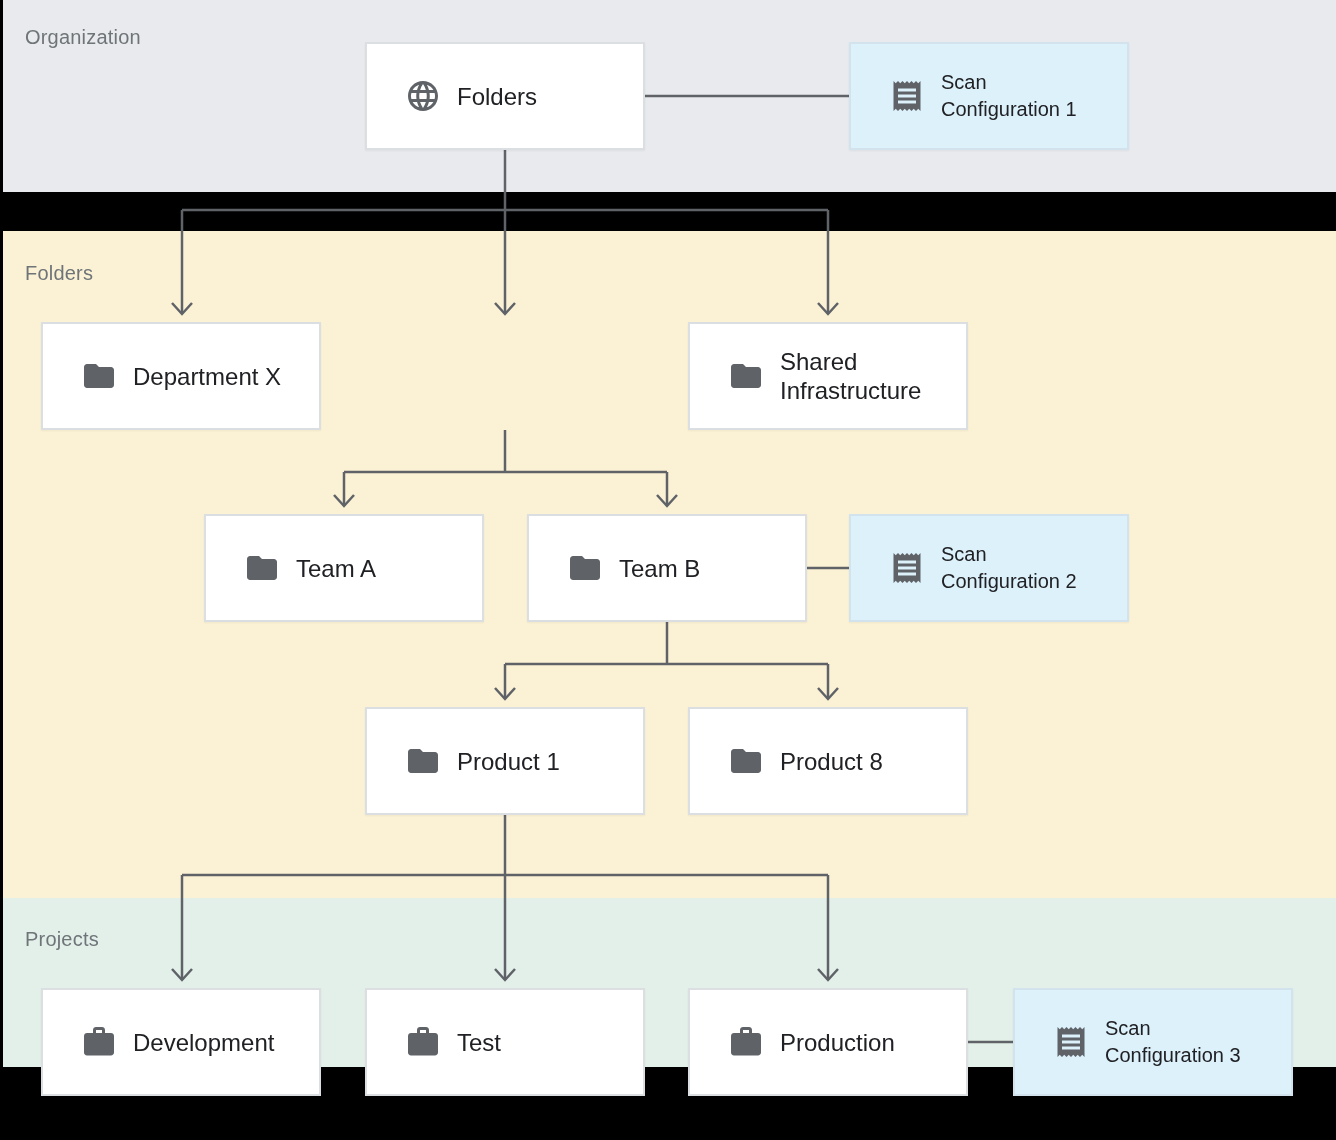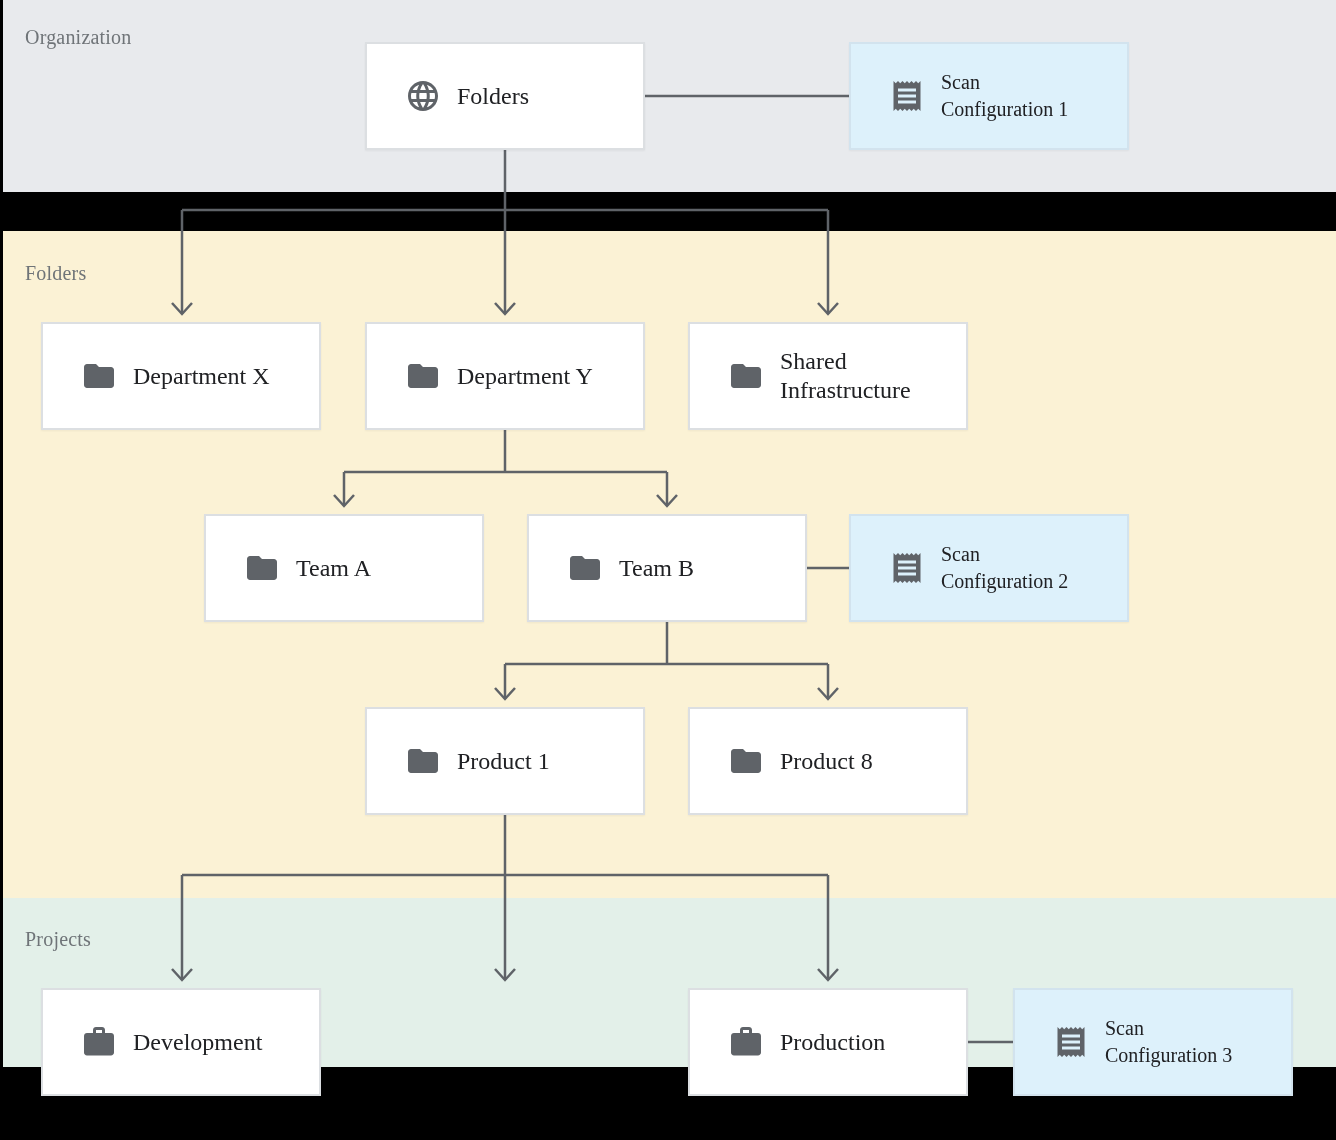--- a/index.html
+++ b/index.html
@@ -1,17 +1,17 @@
 <!DOCTYPE html>
 <html><head>
 <meta charset="utf-8">
 <style>
   html,body{margin:0;padding:0;background:#000;}
   .canvas{position:relative;width:1336px;height:1140px;background:#000;overflow:hidden;
-          font-family:Liberation Serif, serif;}
+          font-family:Liberation Sans, sans-serif;}
   .band{position:absolute;left:3px;right:0;}
   .band-org{top:0;height:192px;background:#e8eaed;}
   .band-folders{top:231px;height:814px;background:#fbf2d5;}
   .band-projects{top:898px;height:169px;background:#e3f0e9;}
   .band-label{position:absolute;left:22px;font-size:20px;color:#6f7478;letter-spacing:.2px;}
   .band-org .band-label{top:26px;}
   .band-folders .band-label{top:31px;}
   .band-projects .band-label{top:30px;}
   .connectors{position:absolute;left:0;top:0;z-index:2;}
   .connectors path{stroke:#5f6368;stroke-width:2.5;fill:none;}
@@ -101,28 +101,20 @@
 
   <div class="node" style="left:41px;top:322px">
     <span class="icon">
         <svg viewBox="0 0 24 24">
           <path d="M10 4H4c-1.1 0-1.99.9-1.99 2L2 18c0 1.1.9 2 2 2h16c1.1 0 2-.9 2-2V8c0-1.1-.9-2-2-2h-8l-2-2z"></path>
         </svg>
       </span>
     <span class="label">Department X</span>
   </div>
 
-  <div class="node" style="left:365px;top:322px">
-    <span class="icon">
-        <svg viewBox="0 0 24 24">
-          <path d="M10 4H4c-1.1 0-1.99.9-1.99 2L2 18c0 1.1.9 2 2 2h16c1.1 0 2-.9 2-2V8c0-1.1-.9-2-2-2h-8l-2-2z"></path>
-        </svg>
-      </span>
-    <span class="label">Department Y</span>
-  </div>
 
   <div class="node" style="left:688px;top:322px">
     <span class="icon">
         <svg viewBox="0 0 24 24">
           <path d="M10 4H4c-1.1 0-1.99.9-1.99 2L2 18c0 1.1.9 2 2 2h16c1.1 0 2-.9 2-2V8c0-1.1-.9-2-2-2h-8l-2-2z"></path>
         </svg>
       </span>
     <span class="label">Shared
 Infrastructure</span>
   </div>
@@ -175,20 +167,28 @@
 
   <div class="node" style="left:41px;top:988px">
     <span class="icon">
         <svg viewBox="0 0 24 24">
           <path d="M20 6h-4V4c0-1.11-.89-2-2-2h-4c-1.11 0-2 .89-2 2v2H4c-1.11 0-1.99.89-1.99 2L2 19c0 1.11.89 2 2 2h16c1.11 0 2-.89 2-2V8c0-1.11-.89-2-2-2zm-6 0h-4V4h4v2z"></path>
         </svg>
       </span>
     <span class="label">Development</span>
   </div>
 
+  <div class="node" style="left:365px;top:988px">
+    <span class="icon">
+        <svg viewBox="0 0 24 24">
+          <path d="M20 6h-4V4c0-1.11-.89-2-2-2h-4c-1.11 0-2 .89-2 2v2H4c-1.11 0-1.99.89-1.99 2L2 19c0 1.11.89 2 2 2h16c1.11 0 2-.89 2-2V8c0-1.11-.89-2-2-2zm-6 0h-4V4h4v2z"></path>
+        </svg>
+      </span>
+    <span class="label">Test</span>
+  </div>
 
   <div class="node" style="left:688px;top:988px">
     <span class="icon">
         <svg viewBox="0 0 24 24">
           <path d="M20 6h-4V4c0-1.11-.89-2-2-2h-4c-1.11 0-2 .89-2 2v2H4c-1.11 0-1.99.89-1.99 2L2 19c0 1.11.89 2 2 2h16c1.11 0 2-.89 2-2V8c0-1.11-.89-2-2-2zm-6 0h-4V4h4v2z"></path>
         </svg>
       </span>
     <span class="label">Production</span>
   </div>
 

